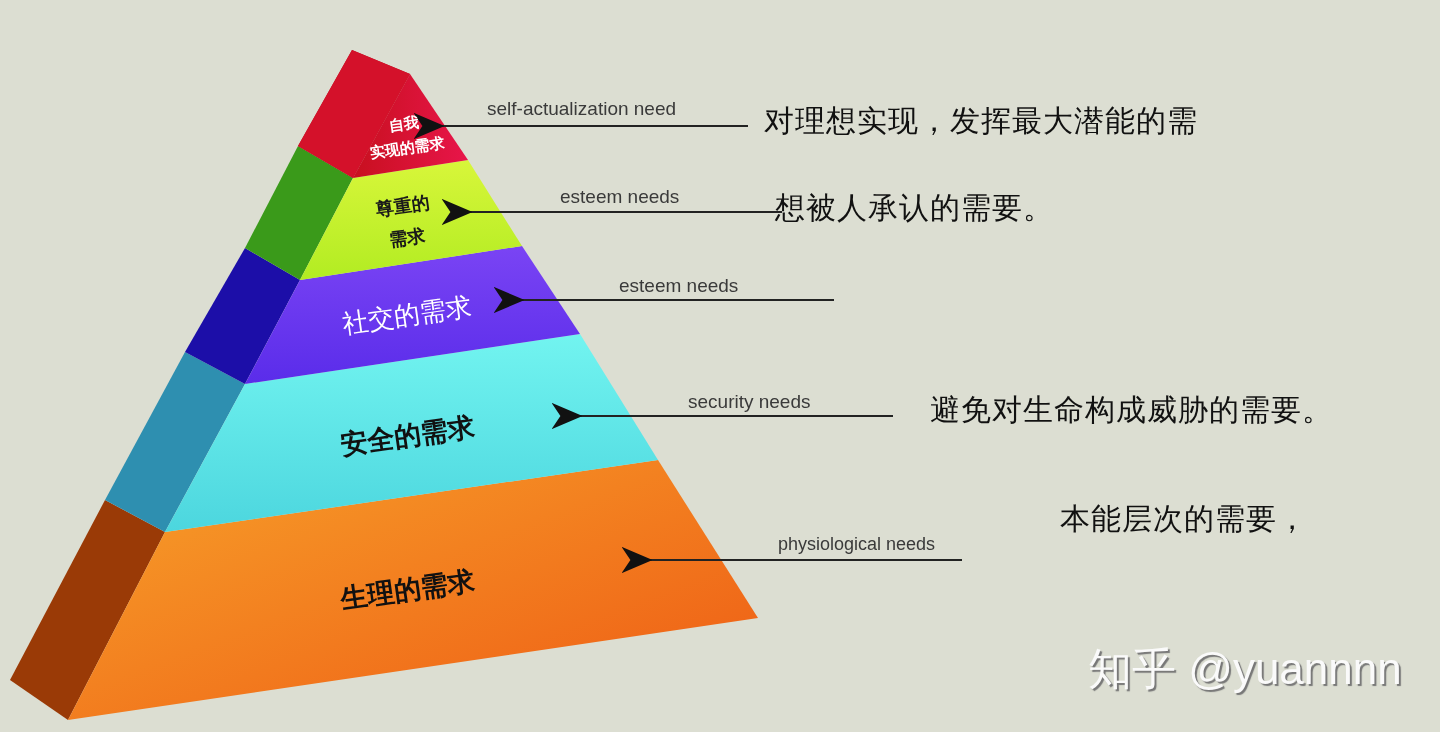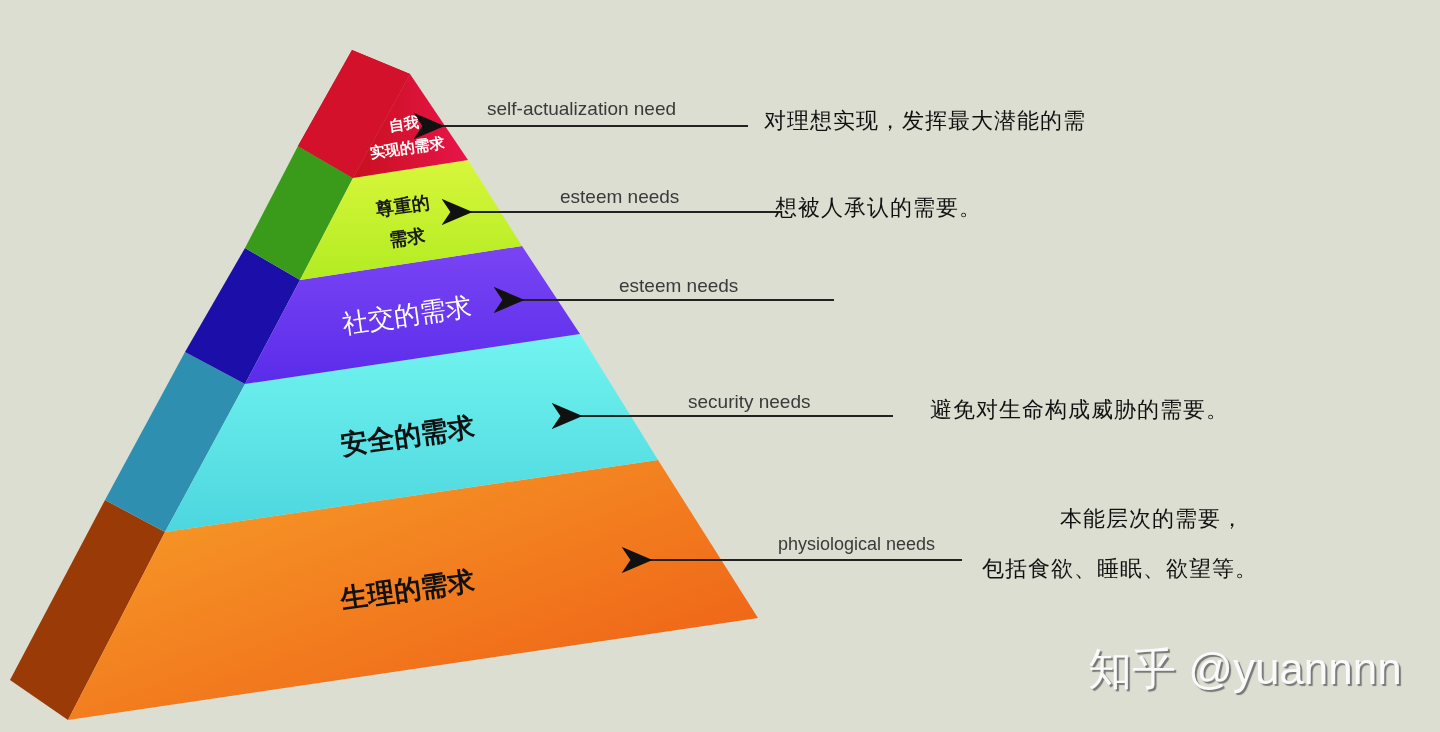--- a/index.html
+++ b/index.html
@@ -9,21 +9,21 @@
     font-family:"DejaVu Sans", sans-serif;
     position:relative;
   }
   svg.pyr { position:absolute; left:0; top:0; }
   .en {
     position:absolute; font-family:"Liberation Sans", sans-serif;
     font-size:19px; color:#3a3a3a; white-space:nowrap;
   }
   .zh {
     position:absolute; font-family:"DejaVu Sans", sans-serif;
-    font-size:22px; color:#111; white-space:nowrap; letter-spacing:1px;
+    font-size:30px; color:#111; white-space:nowrap; letter-spacing:1px;
     line-height:50px;
   }
   .lvl {
     position:absolute; font-family:"DejaVu Sans", sans-serif;
     font-weight:bold; white-space:nowrap; transform:rotate(-8deg);
     text-align:center;
   }
   .wm {
     position:absolute; left:1088px; top:640px;
     font-family:"Liberation Sans", sans-serif; font-size:44px; color:#fafafa;
@@ -104,16 +104,15 @@
 <div class="en" style="left:688px; top:391px;">security needs</div>
 <div class="en" style="left:738px; top:534px; font-size:18px;margin-left:40px;">physiological needs</div>
 
 <div class="zh" style="left:764px; top:96px;">对理想实现，发挥最大潜能的需</div>
 <div class="zh" style="left:775px; top:183px;">想被人承认的需要。</div>
 <div class="zh" style="left:868px; top:248px;">
 </div>
 <div class="zh" style="left:930px; top:385px;">避免对生命构成威胁的需要。</div>
 <div class="zh" style="left:982px; top:494px;">
   <div style="padding-left:78px;">本能层次的需要，</div>
-  <div>包括食欲、睡眠、欲望等。</div>
 </div>
 
 <div class="wm">知乎 @yuannnn</div>
 
 </body></html>

